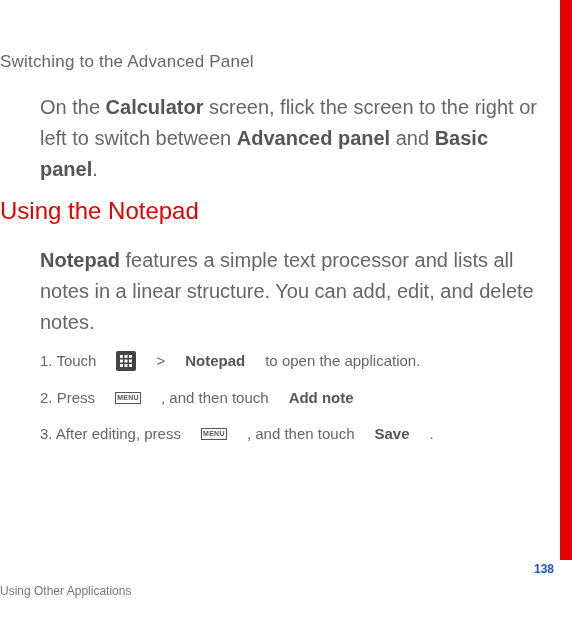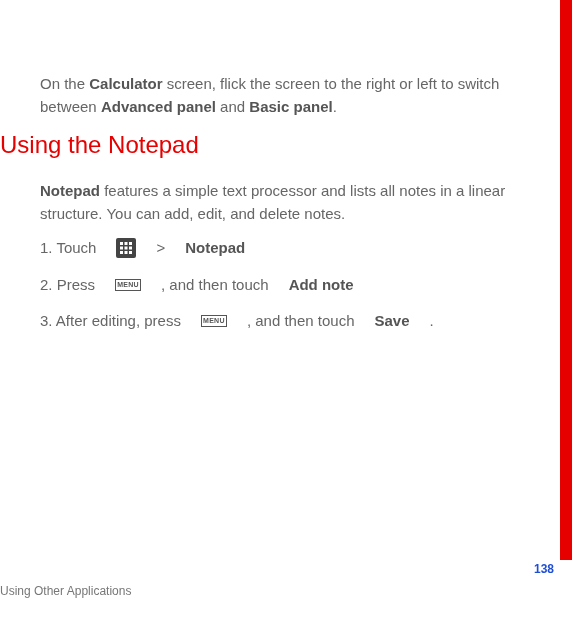--- a/index.html
+++ b/index.html
@@ -43,21 +43,21 @@
   }
   .subhead {
     font-size: 17px;
     color: #666;
     font-weight: 400;
     margin-bottom: 14px;
     letter-spacing: 0.2px;
   }
   .para {
     margin-left: 40px;
-    font-size: 15px;
+    font-size: 20px;
     line-height: 1.55;
     color: #666;
     margin-bottom: 12px;
     margin-top: 20px;
   }
   .mainhead {
     font-size: 24px;
     color: #e60000;
     font-weight: 400;
     margin-top: 4px;
@@ -103,20 +103,21 @@
 </style>
 </head>
 <body>
 
 <div class="page-stripe"></div>
 <div class="page-number">138</div>
 <div class="footer-title">Using Other Applications</div>
 
 <div class="content">
 
+  <div class="subhead">Switching to the Advanced Panel</div>
 
   <div class="para">
     <span>On the </span><span class="b">Calculator</span><span> screen, flick the screen to the right or left to switch between </span><span class="b">Advanced panel</span><span> and </span><span class="b">Basic panel</span><span>.</span>
   </div>
 
   <div class="mainhead">Using the Notepad</div>
 
   <div class="para">
     <span class="b">Notepad</span><span> features a simple text processor and lists all notes in a linear structure. You can add, edit, and delete notes.</span>
   </div>
@@ -131,20 +132,21 @@
         <rect x="1" y="5.5" width="3" height="3" fill="#fff"></rect>
         <rect x="5.5" y="5.5" width="3" height="3" fill="#fff"></rect>
         <rect x="10" y="5.5" width="3" height="3" fill="#fff"></rect>
         <rect x="1" y="10" width="3" height="3" fill="#fff"></rect>
         <rect x="5.5" y="10" width="3" height="3" fill="#fff"></rect>
         <rect x="10" y="10" width="3" height="3" fill="#fff"></rect>
       </svg>
     </span>
     <span> &gt; </span>
     <span class="b">Notepad</span>
+    <span> to open the application.</span>
   </div>
 
   <div class="step">
     <span>2. Press </span>
     <span class="menu-icon">MENU</span>
       <span>, and then touch </span>
     <span class="b">Add note</span>
   </div>
 
   <div class="step">

